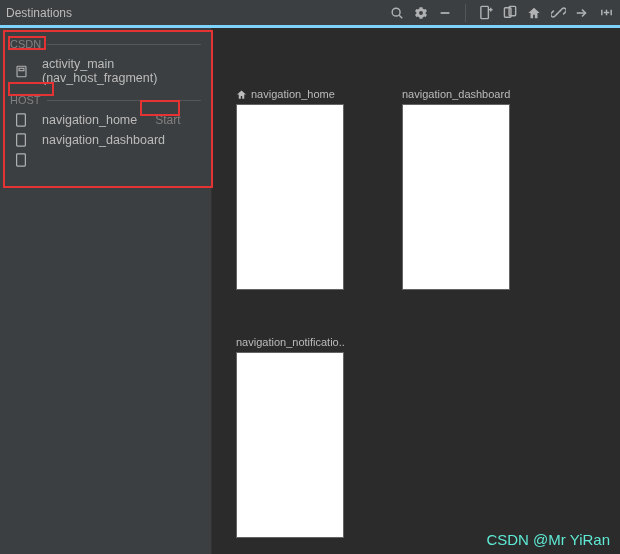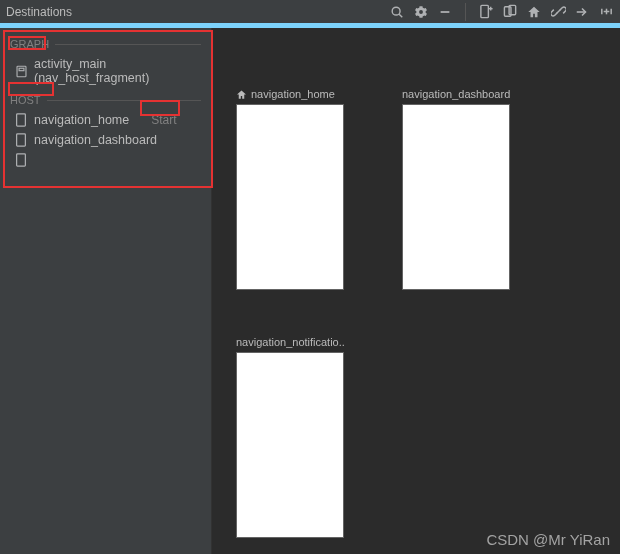--- a/index.html
+++ b/index.html
@@ -9,21 +9,21 @@
   background: #2b2b2b;
   font-family: -apple-system, BlinkMacSystemFont, "Segoe UI", sans-serif;
   font-size: 12px;
   color: #bbbbbb;
   overflow: hidden;
   position: relative;
 }
 .top-toolbar {
   height: 28px;
   background: #3c3f41;
-  border-bottom: 5px solid #7dd3fc;
+  border-bottom: 3px solid #7dd3fc;
   display: flex;
   align-items: center;
   padding: 0 6px;
 }
 .panel-title {
   color: #bbbbbb;
   font-size: 12px;
   flex-shrink: 0;
 }
 .toolbar-spacer { flex: 1; }
@@ -67,36 +67,36 @@
   height: 1px;
   background: #555;
   margin-left: 6px;
 }
 .tree-item {
   display: flex;
   align-items: center;
   padding: 3px 10px 3px 14px;
   color: #bbbbbb;
   font-size: 12.5px;
-  gap: 6px;
+  gap: 14px;
   cursor: pointer;
 }
 .tree-icon {
   width: 14px;
   height: 14px;
   display: flex;
   align-items: center;
   justify-content: center;
   color: #afb1b3;
   flex-shrink: 0;
 }
 .badge {
   color: #808080;
   font-size: 12px;
-  margin-left: 16px;
+  margin-left: 4px;
 }
 .canvas {
   flex: 1;
   background: #2b2b2b;
   position: relative;
   padding: 60px 16px 16px 24px;
 }
 .previews {
   display: flex;
   flex-wrap: wrap;
@@ -160,21 +160,21 @@
   top: 100px;
   width: 40px;
   height: 16px;
   border: 2px solid #e53232;
   pointer-events: none;
 }
 .watermark {
   position: absolute;
   right: 10px;
   bottom: 6px;
-  color: #a3a3a3;
+  color: #5eead4;
   font-size: 15px;
 }
 svg { display: block; }
 </style>
 </head>
 <body>
 
 <div class="top-toolbar">
   <span class="panel-title">Destinations</span>
   <div class="toolbar-spacer"></div>
@@ -234,21 +234,21 @@
           <line x1="3" y1="5" x2="3" y2="11"></line>
           <line x1="13" y1="5" x2="13" y2="11"></line>
         </svg>
     </span>
   </div>
 </div>
 
 <div class="main">
   <div class="sidebar">
     <div class="section-header">
-      <span>GRAPH</span>
+      <span>CSDN</span>
     </div>
     <div class="tree-item">
       <span class="tree-icon">
         <svg width="13" height="13" viewBox="0 0 16 16" fill="none" stroke="currentColor" stroke-width="1.4">
             <rect x="2.5" y="1.5" width="11" height="13" rx="1"></rect>
             <rect x="5" y="4" width="6" height="3"></rect>
           </svg>
       </span>
       <span>activity_main (nav_host_fragment)</span>
     </div>

